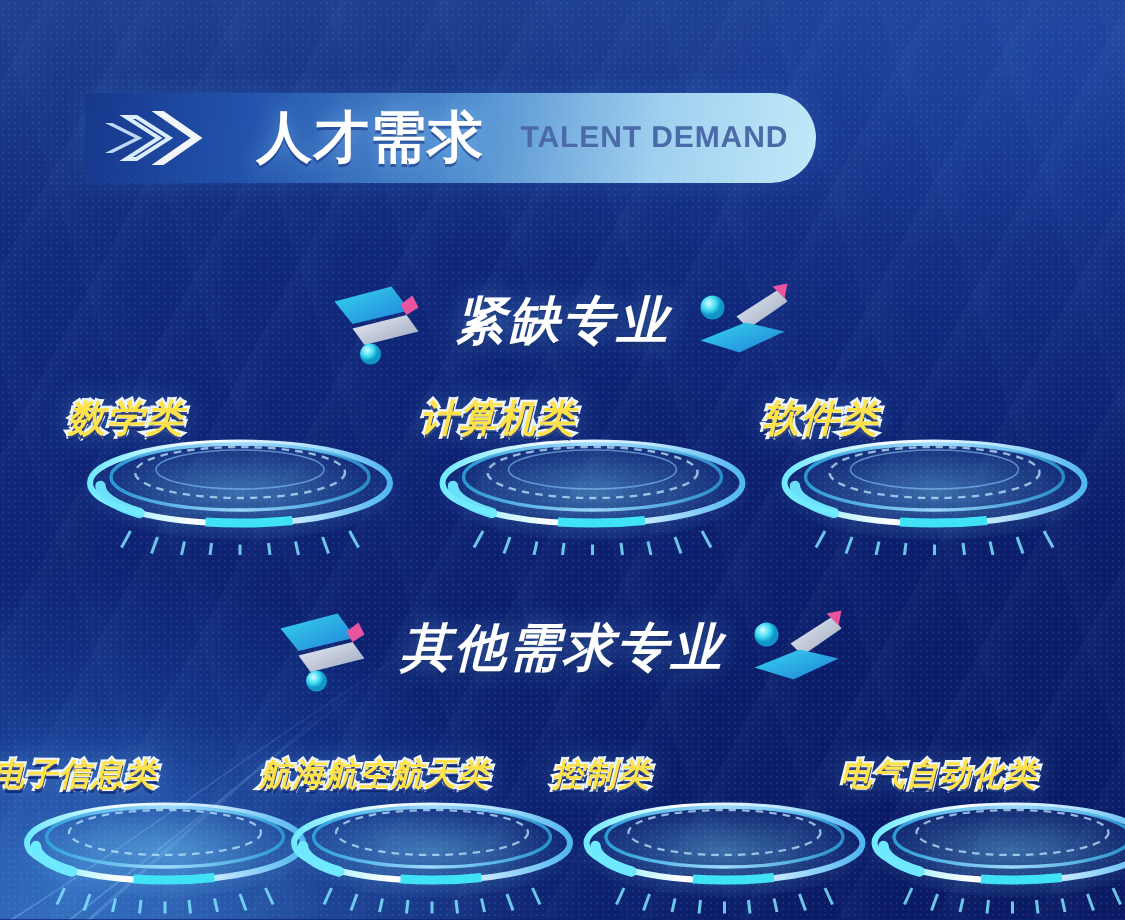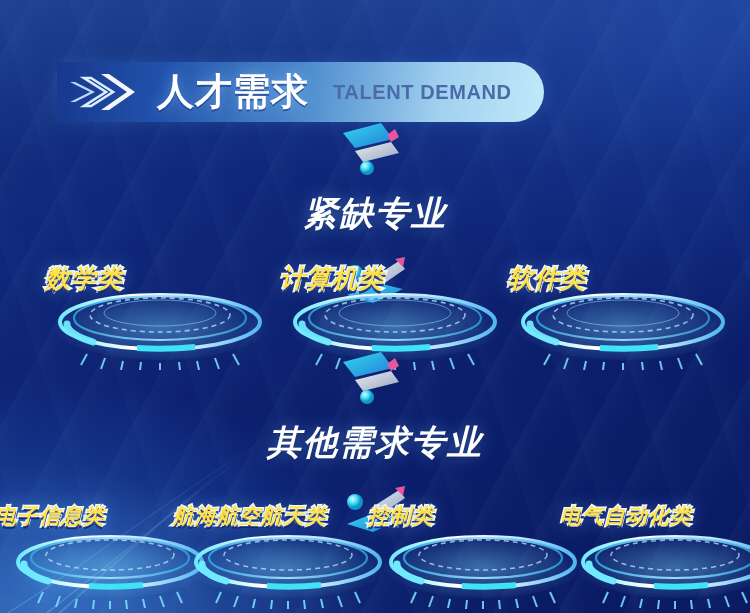--- a/index.html
+++ b/index.html
@@ -92,21 +92,21 @@
     display: flex;
     align-items: center;
   }
   .chevrons {
     margin-left: 12px;
     width: 88px;
     height: 48px;
     flex: 0 0 auto;
   }
   .banner-cn {
-    margin-left: 0;
+    margin-left: 14px;
     font-size: 37px;
     font-weight: bold;
     letter-spacing: 1px;
     color: #ffffff;
     text-shadow:
        0 2px 0 rgba(18,48,125,0.55),
        0 0 14px rgba(140,200,255,0.55);
     white-space: nowrap;
     font-family: Liberation Serif, serif;
   }
@@ -120,24 +120,23 @@
   }
 
   
   .section-head {
     position: absolute;
     display: flex;
     align-items: center;
     justify-content: center;
     gap: 14px;
     height: 64px;
-    flex-direction: column;
   }
   .sec1 { left: 0; top: 182px; width: 750px; }
-  .sec2 { left: 0; top: 411px; width: 750px; }
+  .sec2 { left: 0; top: 400px; width: 750px; }
 
   .sec-title {
     font-size: 34px;
     font-weight: bold;
     font-style: italic;
     color: #ffffff;
     letter-spacing: 2px;
     white-space: nowrap;
     text-shadow: 0 0 16px rgba(120,190,255,0.45), 0 2px 3px rgba(8,25,80,0.6);
   }

